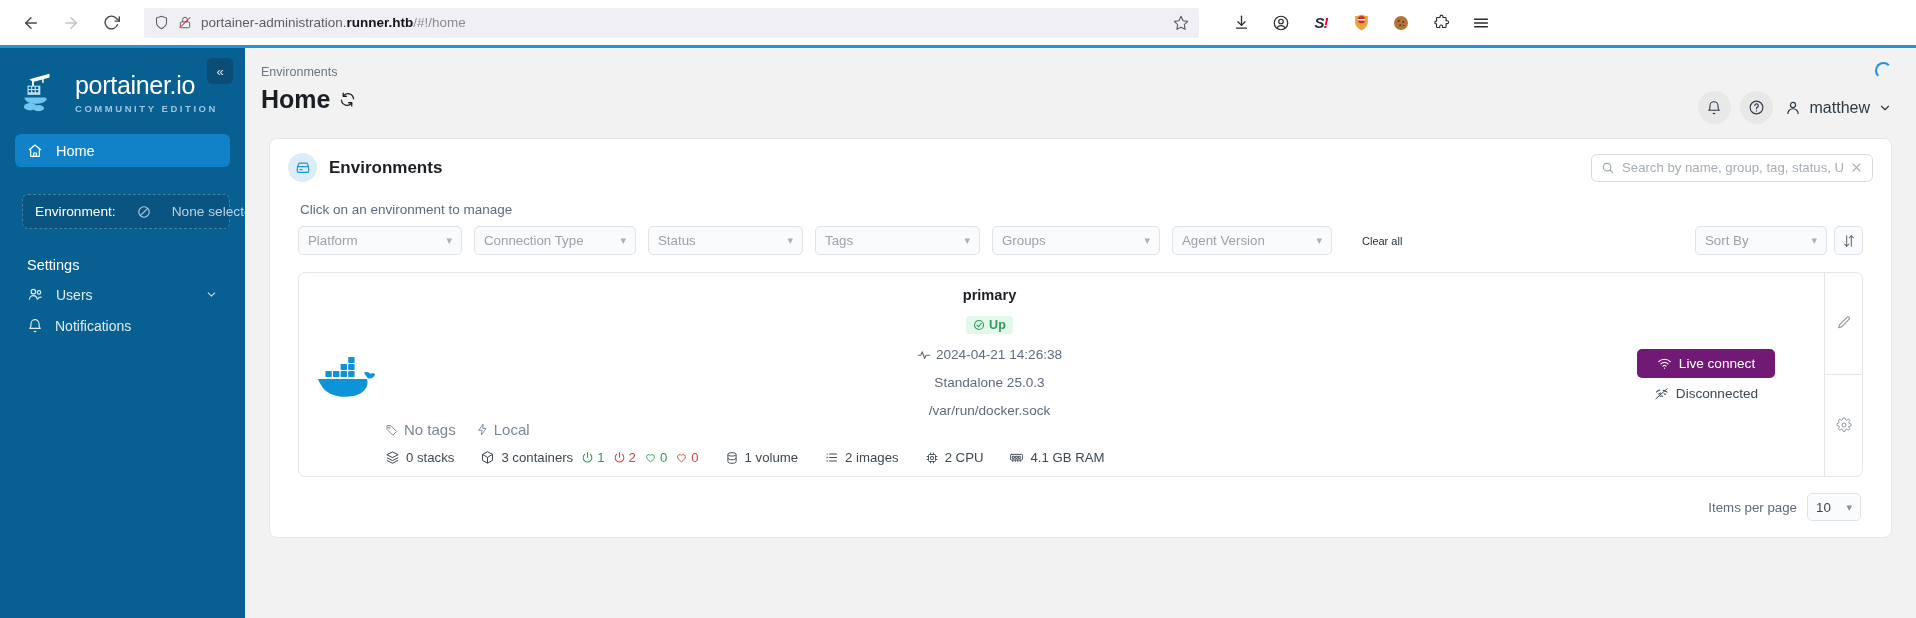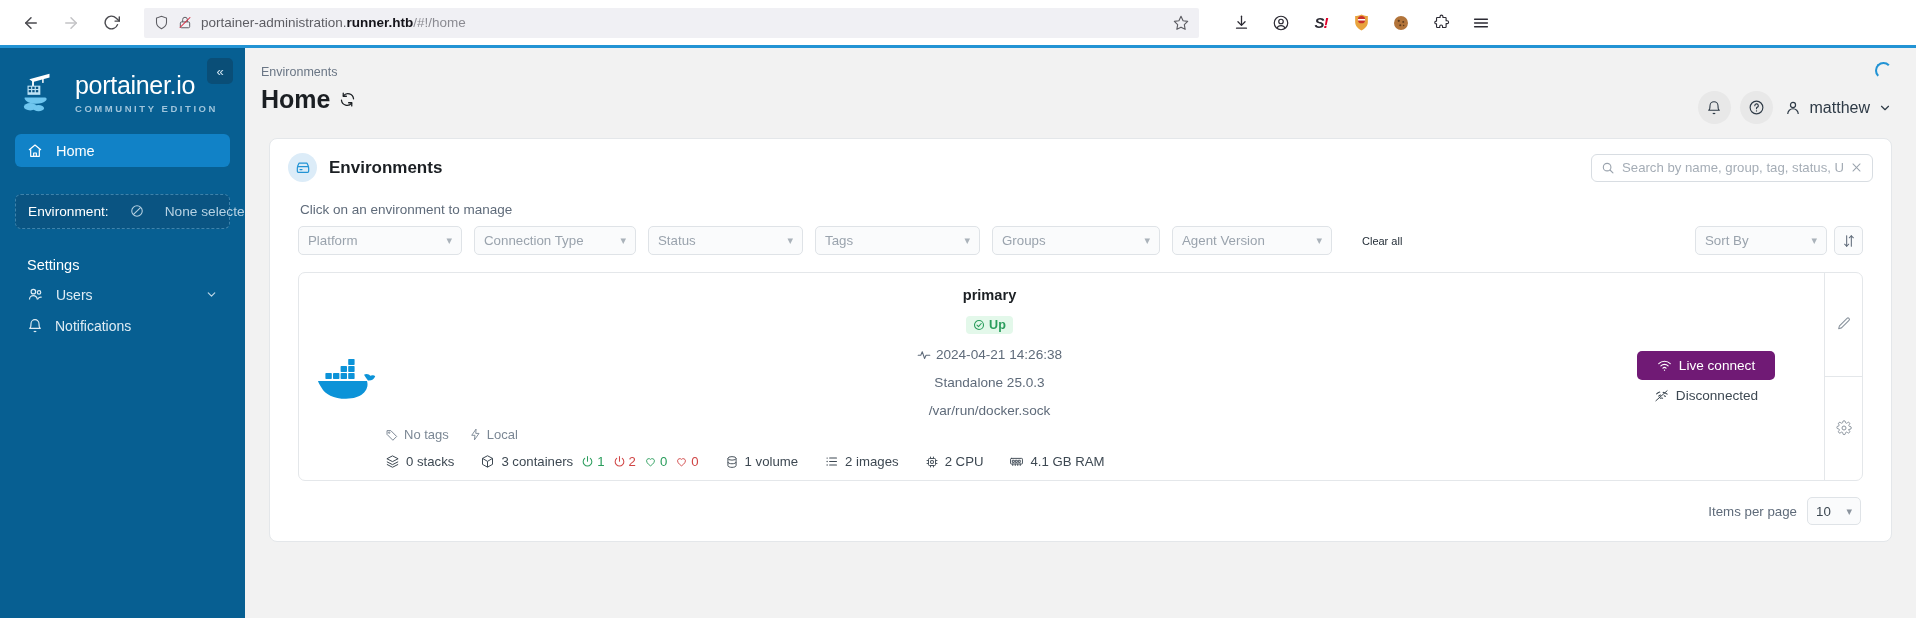--- a/index.html
+++ b/index.html
@@ -97,28 +97,28 @@
   .nav-item {
     display: flex; align-items: center; gap: 12px;
     height: 33px;
     margin: 0 15px; padding: 0 12px;
     border-radius: 6px;
     font-size: 14.5px; color: #eaf3f9;
   }
   .nav-item.active { background: #1182c7; color: #fff; }
   .nav-item .ic { display: flex; width: 17px; }
   .env-box {
-    margin: 27px 15px 0 15px;
+    margin: 27px 15px 0 22px;
     border: 1px dashed #3f83ab;
     border-radius: 6px;
     background: #0a5482;
     padding: 9px 12px;
     font-size: 13.7px;
     color: #ffffff;
-    display: flex; align-items: flex-start; gap: 21px;
+    display: flex; align-items: center; gap: 21px;
     white-space: nowrap;
   }
   .env-box .none { color: #b7d2e3; }
   .section-title {
     margin: 28px 0 6px 27px;
     font-size: 14.5px; color: #ffffff;
   }
   .nav-sub {
     display: flex; align-items: center; gap: 12px;
     height: 31px; margin: 0 15px; padding: 0 12px;
@@ -262,22 +262,22 @@
   .env-name { font-size: 14.6px; font-weight: 700; color: #1b1f23; }
   .badge-up {
     display: inline-flex; align-items: center; gap: 4px;
     background: #e3f8ea; color: #2a9d5c;
     border-radius: 4px; padding: 2px 7px;
     font-size: 12.6px; font-weight: 600;
   }
   .meta { display: inline-flex; align-items: center; gap: 5px; }
   .env-line2 {
     display: flex; align-items: center; gap: 20px;
-    margin-top: 9px;
-    font-size: 13px; color: #7b8794;
+    margin-top: 3px;
+    font-size: 15px; color: #7b8794;
   }
   .env-line3 {
     display: flex; align-items: center; gap: 26px;
     margin-top: 12px;
     font-size: 13.2px; color: #3d4852;
   }
   .stat { display: inline-flex; align-items: center; gap: 6px; }
   .stat .sub { display: inline-flex; align-items: center; gap: 3px; margin-left: 2px; }
   .green { color: #2a9d5c; }
   .red { color: #d04545; }

